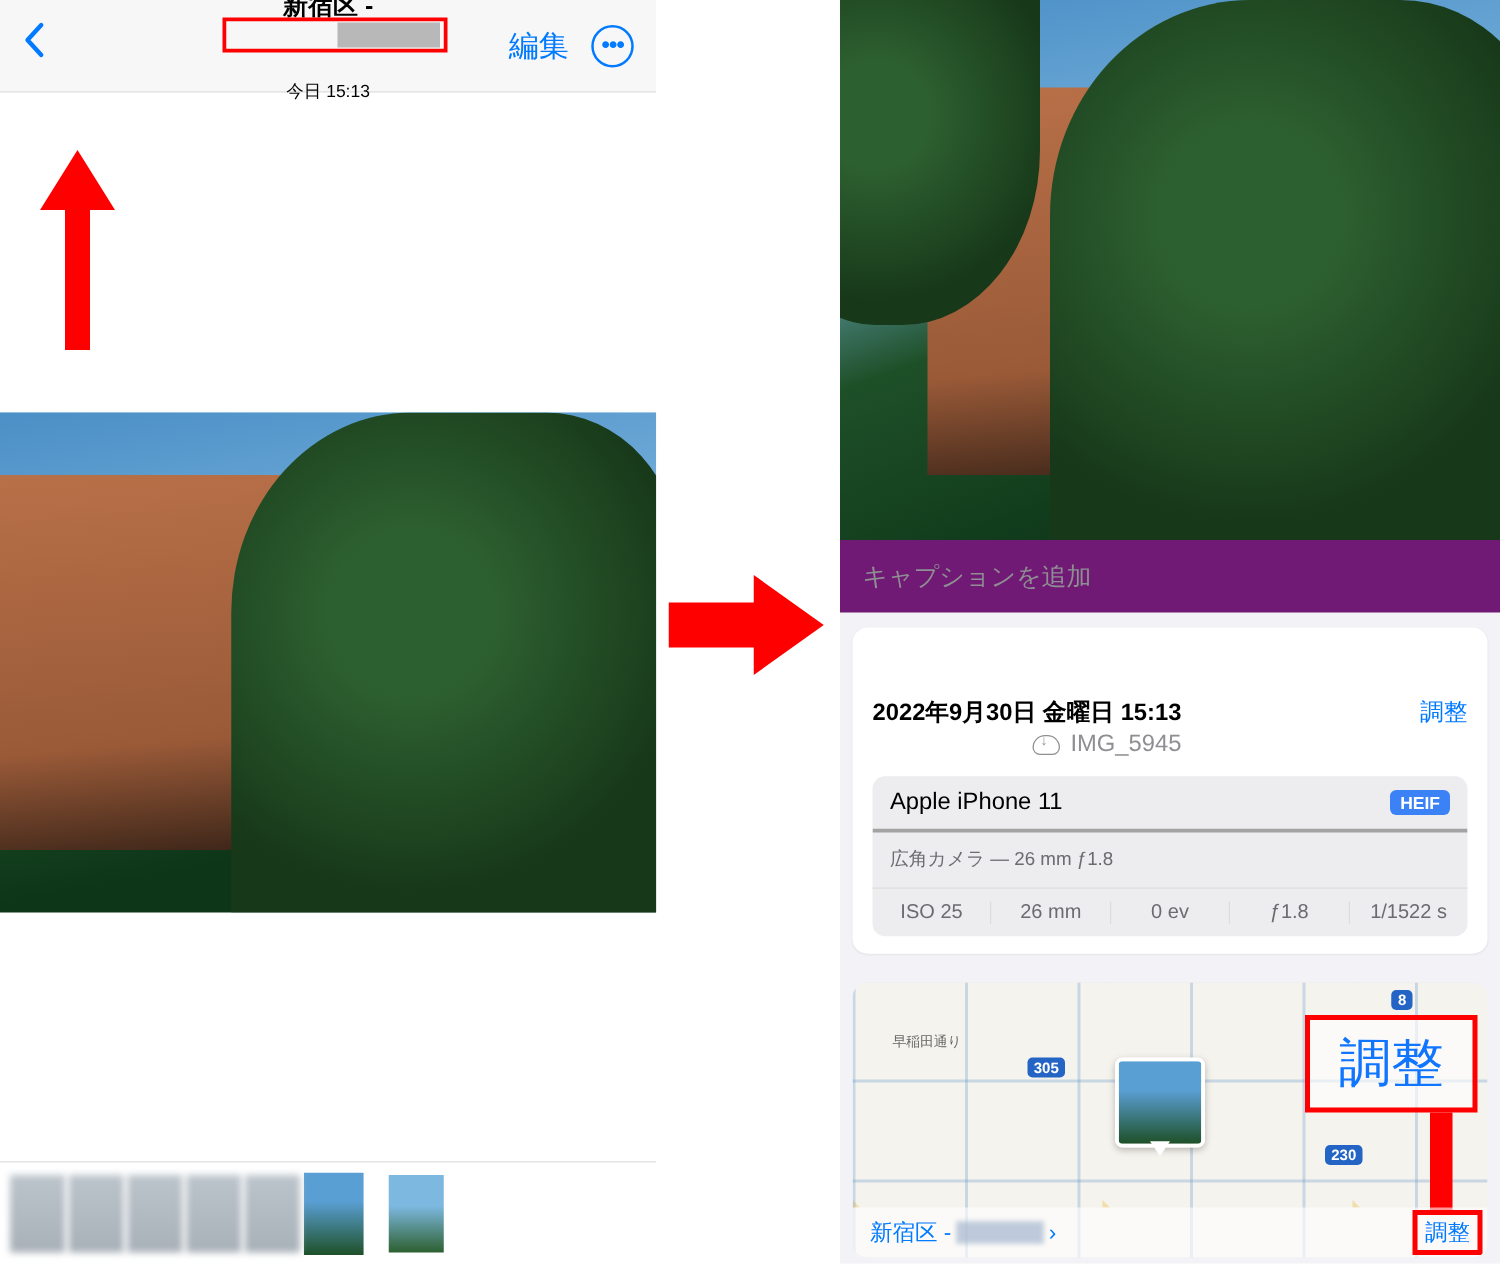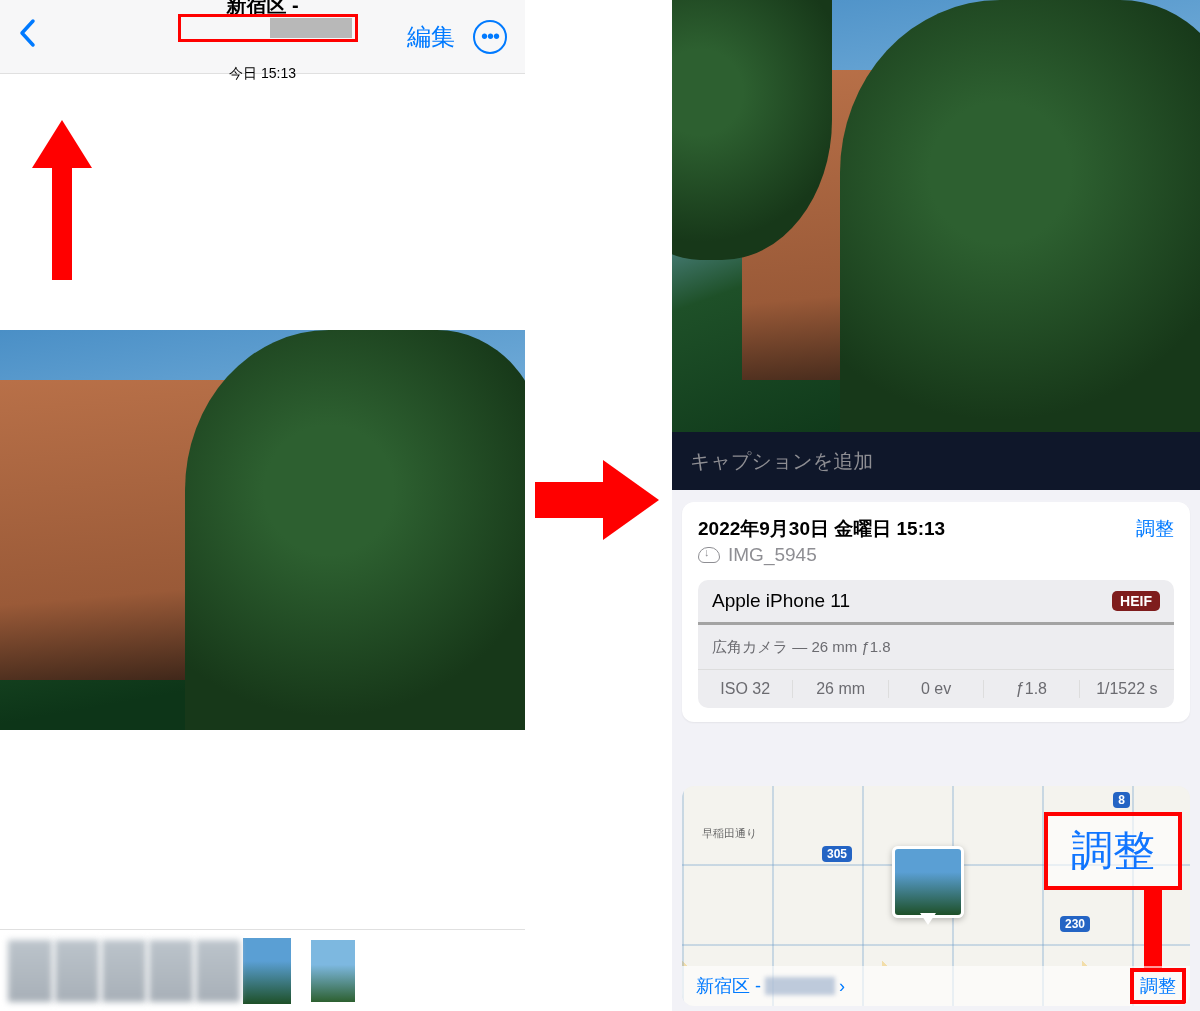--- a/index.html
+++ b/index.html
@@ -108,39 +108,39 @@
 
     
     .photo-right {
       position: absolute; left: 0; top: 0; right: 0; height: 432px;
       background: linear-gradient(160deg,#4a8fc6 0%,#7db8e0 25%,#1e5028 50%,#0d3518 85%);
       overflow: hidden;
     }
     .caption-row {
       position: absolute; left: 0; top: 432px; right: 0; height: 58px;
       display: flex; align-items: center; padding: 0 18px; color: #8e8e93; font-size: 20px;
-      background: #0f172a;
+      background: #701a75;
     }
     .info-card {
       position: absolute; left: 10px; top: 502px; right: 10px;
       background: #fff; border-radius: 12px; padding: 14px 16px; box-shadow: 0 1px 2px rgba(0,0,0,.06);
     }
-    .info-top { display: flex; justify-content: space-between; align-items: flex-start; }
+    .info-top { display: flex; justify-content: space-between; align-items: flex-start; margin-top: 41px; }
     .info-date { font-size: 19px; font-weight: 600; color: #000; }
     .info-adjust { color: #007aff; font-size: 19px; }
-    .info-file { display: flex; align-items: center; gap: 8px; color: #8e8e93; font-size: 19px; margin-top: 2px; }
+    .info-file { display: flex; align-items: center; gap: 8px; color: #8e8e93; font-size: 19px; margin-top: 2px; justify-content: flex-end; }
     .cloud-icon { width: 22px; height: 16px; border: 1.5px solid #8e8e93; border-radius: 10px 10px 6px 6px; position: relative; }
     .cloud-icon::after { content: "↓"; position: absolute; left: 5px; top: -2px; font-size: 11px; }
 
     .device-card {
       margin-top: 14px; background: #ededf0; border-radius: 10px; overflow: hidden;
     }
     .device-head { display: flex; justify-content: space-between; align-items: center; padding: 10px 14px; border-bottom: 3px solid #a3a3a3; }
     .device-name { font-size: 19px; color: #000; }
-    .heif-badge { background: #7f1d1d; color: #fff; font-size: 14px; font-weight: 600; padding: 2px 8px; border-radius: 5px; }
+    .heif-badge { background: #3b82f6; color: #fff; font-size: 14px; font-weight: 600; padding: 2px 8px; border-radius: 5px; }
     .device-body { padding: 10px 14px; border-bottom: 1px solid #ddd; color: #6b6b70; font-size: 15px; line-height: 1.6; }
     .exif-row { display: flex; padding: 10px 0; }
     .exif-cell { flex: 1; text-align: center; color: #6b6b70; font-size: 16px; border-right: 1px solid #ddd; }
     .exif-cell:last-child { border-right: none; }
 
     .map-card {
       position: absolute; left: 10px; top: 786px; right: 10px; bottom: 5px;
       background: #f4f3ee; border-radius: 12px; overflow: hidden;
       background-image:
         linear-gradient(90deg, rgba(100,150,200,.3) 2px, transparent 2px),
@@ -269,31 +269,31 @@
 
     <div class="device-card">
       <div class="device-head">
         <span class="device-name">Apple iPhone 11</span>
         <span class="heif-badge">HEIF</span>
       </div>
       <div class="device-body">
         <div>広角カメラ — 26 mm ƒ1.8</div>
       </div>
       <div class="exif-row">
-        <div class="exif-cell">ISO 32</div>
+        <div class="exif-cell">ISO 25</div>
         <div class="exif-cell">26 mm</div>
         <div class="exif-cell">0 ev</div>
         <div class="exif-cell">ƒ1.8</div>
         <div class="exif-cell">1/1522 s</div>
       </div>
     </div>
   </div>
 
   <div class="map-card">
-    <span class="road-label" style="left:20px;top:40px">早稲田通り</span>
+    <span class="road-label" style="left:32px;top:40px">早稲田通り</span>
     <span class="route-badge" style="left:140px;top:60px">305</span>
     <span class="route-badge" style="right:60px;top:6px">8</span>
     <span class="route-badge" style="right:100px;top:130px">230</span>
     <div class="map-thumb"></div>
     <div class="map-adjust-big">調整</div>
     <div class="map-adjust-big-border"></div>
     <div class="connector"></div>
     <div class="map-bottom">
       <div class="map-loc">
         <span>新宿区 -</span>

